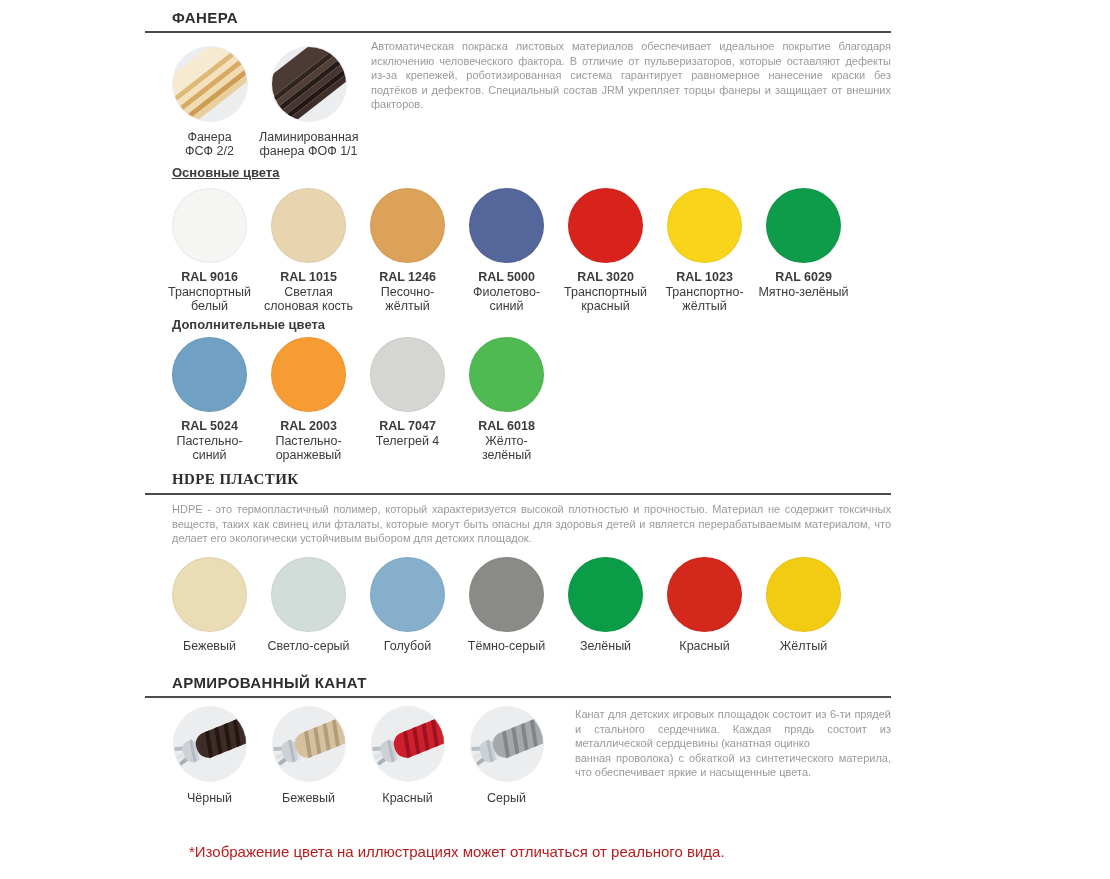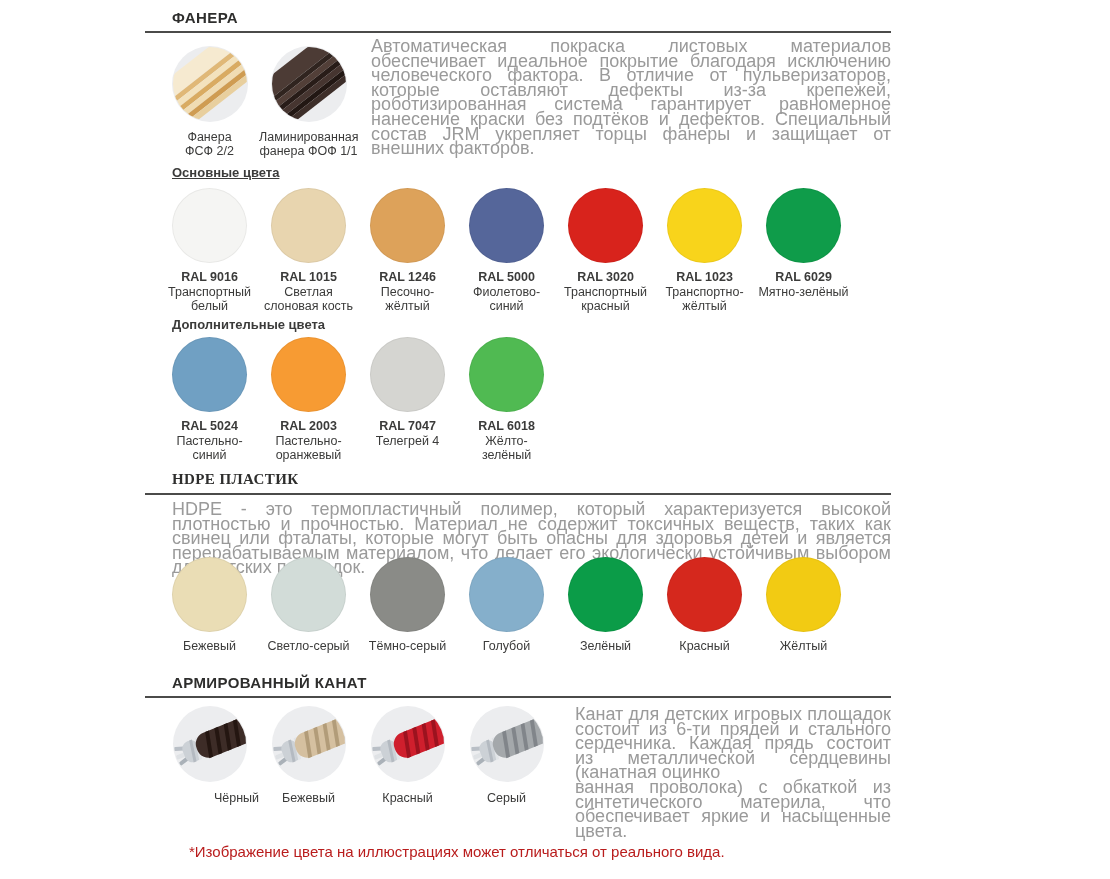--- a/index.html
+++ b/index.html
@@ -7,21 +7,21 @@
     width:1110px;height:879px;background:#ffffff;position:relative;
     font-family:"Liberation Sans", sans-serif;color:#3b3b3a;overflow:hidden;
   }
   .content{position:absolute;left:145px;top:0;width:746px;height:854px;}
   .section-title{
     position:absolute;left:27px;margin:0;font-size:15px;font-weight:bold;
     letter-spacing:.4px;color:#2e2e2d;white-space:nowrap;
   }
   .rule{position:absolute;left:0;width:746px;height:2px;background:#4b4b4a;}
   .desc{
-    font-size:18px;line-height:14.6px;color:#9a9a9a;text-align:justify;margin:0;
+    font-size:11px;line-height:14.6px;color:#9a9a9a;text-align:justify;margin:0;
   }
   .pre{white-space:pre-line;}
   .row{position:absolute;display:flex;}
   .cell{width:99px;flex:0 0 99px;text-align:center;}
   .dot{
     width:75px;height:75px;border-radius:50%;margin:0 auto;
     box-shadow:inset 0 0 0 1px rgba(0,0,0,.05);
   }
   .code{margin-top:7px;font-size:12.5px;font-weight:bold;color:#3b3b3a;line-height:14px;}
   .cname{margin-top:1px;font-size:12.5px;color:#3b3b3a;line-height:14px;white-space:pre-line;}
@@ -173,26 +173,26 @@
   <div class="row" style="top:557px;left:15px;">
     <div class="cell">
       <div class="dot" style="background-color: rgb(234, 221, 181);"></div>
       <div class="cname" style="margin-top:7px;">Бежевый</div>
     </div>
     <div class="cell">
       <div class="dot" style="background-color: rgb(210, 220, 216);"></div>
       <div class="cname" style="margin-top:7px;">Светло-серый</div>
     </div>
     <div class="cell">
+      <div class="dot" style="background-color: rgb(133, 175, 203);"></div>
+      <div class="cname" style="margin-top:7px;">Голубой</div>
+    </div>
+    <div class="cell">
       <div class="dot" style="background-color: rgb(138, 139, 135);"></div>
       <div class="cname" style="margin-top:7px;">Тёмно-серый</div>
-    </div>
-    <div class="cell">
-      <div class="dot" style="background-color: rgb(133, 175, 203);"></div>
-      <div class="cname" style="margin-top:7px;">Голубой</div>
     </div>
     <div class="cell">
       <div class="dot" style="background-color: rgb(11, 156, 72);"></div>
       <div class="cname" style="margin-top:7px;">Зелёный</div>
     </div>
     <div class="cell">
       <div class="dot" style="background-color: rgb(213, 40, 29);"></div>
       <div class="cname" style="margin-top:7px;">Красный</div>
     </div>
     <div class="cell">
@@ -227,21 +227,21 @@
               <path d="M32 52 l6 -26 h4 l-6 26 z"></path>
               <path d="M42 52 l6 -26 h4 l-6 26 z"></path>
               <path d="M52 52 l6 -26 h4 l-6 26 z"></path>
               <path d="M62 52 l6 -26 h4 l-6 26 z"></path>
               <path d="M72 52 l6 -26 h4 l-6 26 z"></path>
             </g>
           </g>
             </g>
         </svg>
       </div>
-      <div class="cname" style="margin-top:8px;text-align:right;">Чёрный</div>
+      <div class="cname" style="margin-top:8px;">Чёрный</div>
     </div>
     <div class="cell">
       <div class="img-wrap">
         <svg width="76" height="78" viewBox="0 0 76 78">
           <defs>
               <clipPath id="rcl1">
                 <ellipse cx="38" cy="39" rx="36" ry="37"></ellipse>
               </clipPath>
             </defs>
           <ellipse cx="38" cy="39" rx="37" ry="38" fill="#ecedef"></ellipse>

